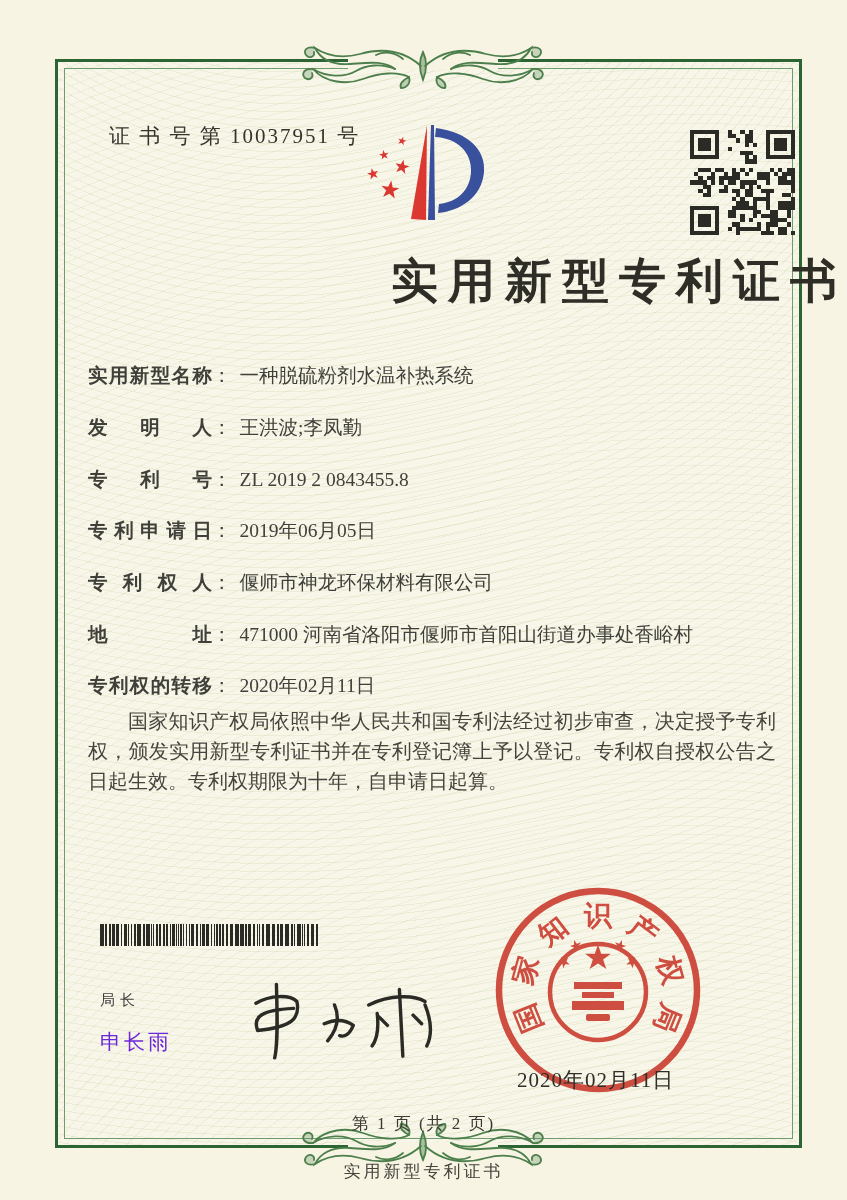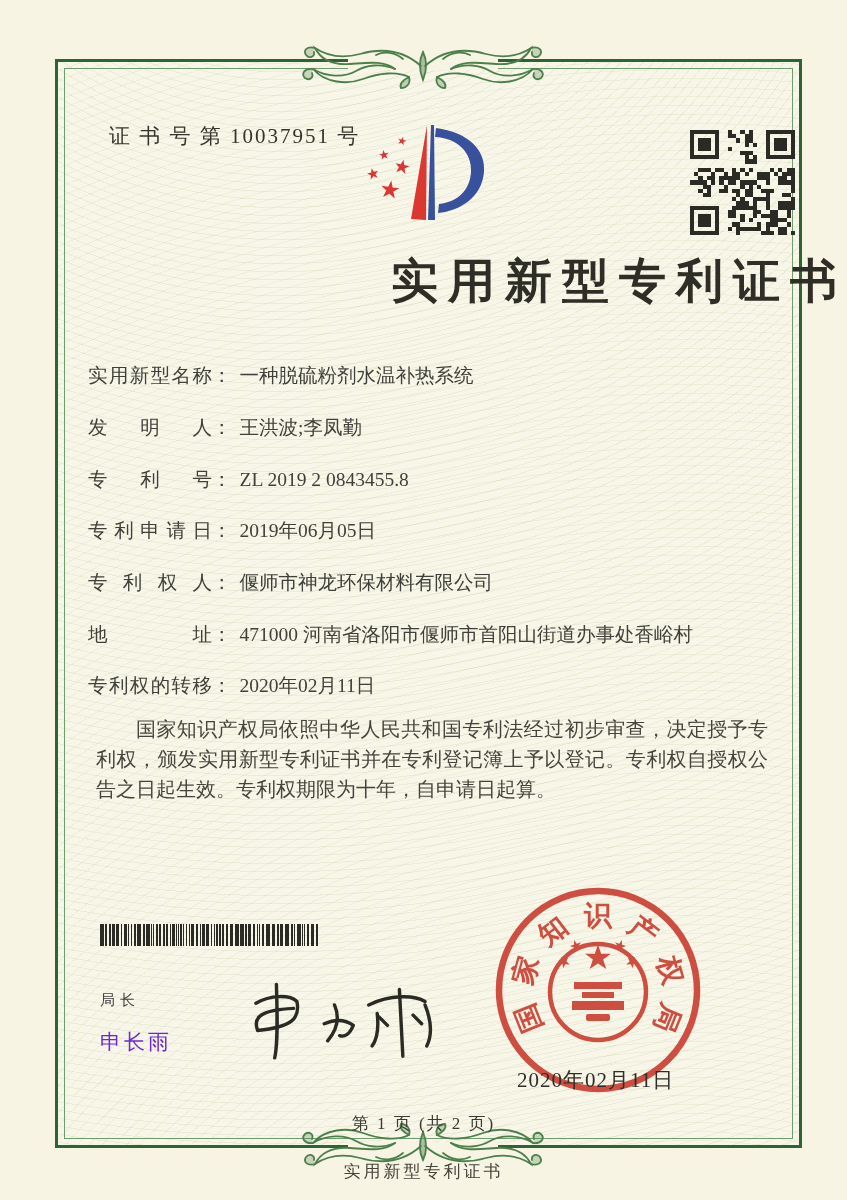--- a/index.html
+++ b/index.html
@@ -22,28 +22,28 @@
   .ornament.top{top:38px;}
   .ornament.bottom{top:1118px;transform:scaleY(-1);}
   .cert-no{position:absolute;left:85px;top:122px;font-size:21px;letter-spacing:2px;color:#35342c;margin-left:24px;}
   .logo{position:absolute;left:356px;top:112px;}
   .qr{position:absolute;left:690px;top:130px;width:105px;height:105px;}
   .title{
     position:absolute;left:0;top:250px;width:100%;text-align:right;
     font-size:47px;font-weight:700;letter-spacing:10px;color:#2e2d26;
   }
   .field-row{position:absolute;left:88px;font-size:19.5px;white-space:nowrap;color:#40403a;}
-  .flabel{display:inline-block;width:124px;text-align:justify;text-align-last:justify;vertical-align:bottom;}
+  .flabel{display:inline-block;width:124px;text-align:justify;text-align-last:justify;vertical-align:bottom;font-weight:bold;}
   .colon{margin-right:8px;}
   .grant2{position:absolute;left:430px;top:0;}
   .body-text{
     position:absolute;left:88px;top:706px;width:688px;
     font-size:20px;line-height:30px;text-align:justify;color:#45443c;
   }
-  .body-text p{margin:8px;text-indent:2em;}
+  .body-text p{margin:0;text-indent:2em;}
   .barcode{position:absolute;left:100px;top:924px;width:218px;height:22px;}
   .officer-title{position:absolute;left:100px;top:991px;font-size:15px;letter-spacing:5px;color:#404040;}
   .officer-name{position:absolute;left:100px;top:1028px;font-size:21px;letter-spacing:3px;color:#6d28d9;}
   .signature{position:absolute;left:232px;top:972px;}
   .seal{position:absolute;left:492px;top:884px;}
   .seal-date{position:absolute;left:517px;top:1066px;font-size:21px;letter-spacing:1px;color:#2f2e28;}
   .page-no{position:absolute;left:0;top:1112px;width:100%;text-align:center;font-size:17px;letter-spacing:2px;color:#3b3a32;}
   .back-note{position:absolute;left:0;top:1160px;width:100%;text-align:center;font-size:17px;letter-spacing:3px;color:#45443c;}
 </style>
 </head>

